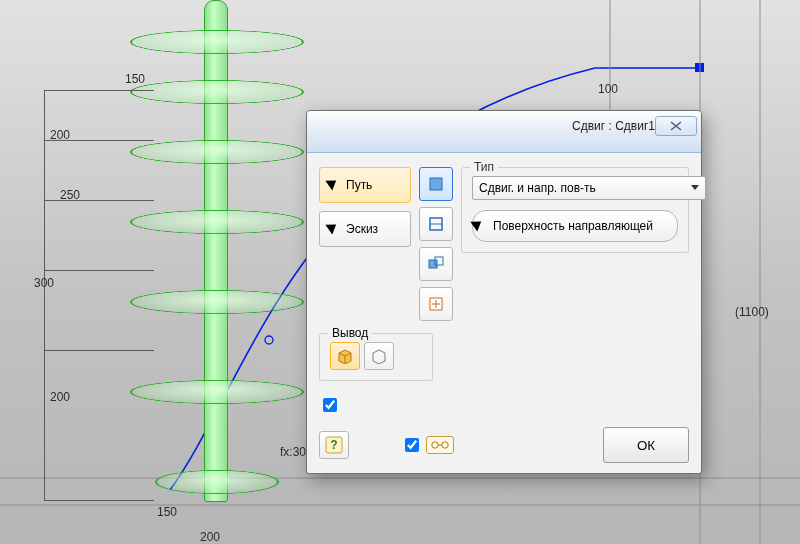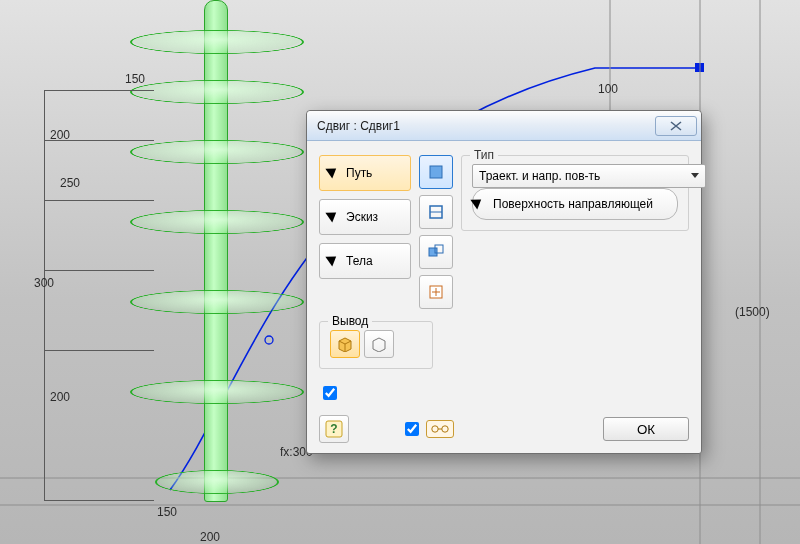--- a/index.html
+++ b/index.html
@@ -15,21 +15,21 @@
          background:linear-gradient(90deg,#8fe08f,#c4ffc4 40%,#8fe08f);border:1px solid #2aa52a;border-radius:10px 10px 3px 3px;}
   .flight{position:absolute;left:50%;width:170px;height:60px;margin-left:-85px;border:2px solid #28b028;
           border-radius:50%;background:radial-gradient(ellipse at 50% 40%,rgba(220,255,220,0.85),rgba(160,240,160,0.25) 68%,rgba(160,240,160,0) 72%);
           transform:rotateX(68deg);}
   
   .spline{position:absolute;left:0;top:0;width:800px;height:544px;pointer-events:none;}
   
   .dialog{position:absolute;left:306px;top:110px;width:394px;background:#f2f2f2;border:1px solid #707070;
           box-shadow:4px 6px 18px rgba(0,0,0,0.35);border-radius:4px 4px 3px 3px;}
   .titlebar{height:29px;background:linear-gradient(#fdfdfd,#e6edf6 45%,#cfe0f4);border-bottom:1px solid #9fb8d6;
-            border-radius:4px 4px 0 0;display:flex;align-items:center;padding:0 4px 0 10px;color:#1a1a1a;}
+            border-radius:4px 4px 0 0;display:flex;align-items:center;padding:0 4px 12px 10px;color:#1a1a1a;text-align:right;}
   .titlebar .title{flex:1;}
   .titlebar .x{width:40px;height:18px;border:1px solid #8fa9c9;border-radius:3px;
                background:linear-gradient(#f3f7fc,#d6e3f3);display:flex;align-items:center;justify-content:center;font-size:12px;color:#4a617e;}
   .body{padding:14px 12px 10px 12px;}
   .row{display:flex;gap:8px;align-items:flex-start;}
   .pickcol{display:flex;flex-direction:column;gap:8px;width:92px;}
   .pickbtn{height:34px;border:1px solid #b6b6b6;background:linear-gradient(#fff,#efefef);border-radius:3px;
            display:flex;align-items:center;gap:6px;padding:0 8px;}
   .pickbtn.active{border-color:#f7c159;background:linear-gradient(#fff4df,#ffe9b7);}
   .cursor-ico{position:relative;width:12px;height:16px;}
@@ -37,38 +37,38 @@
   .modecol{display:flex;flex-direction:column;gap:6px;width:34px;}
   .modebtn{width:32px;height:32px;border:1px solid #b6b6b6;border-radius:3px;background:linear-gradient(#fff,#efefef);
            display:flex;align-items:center;justify-content:center;}
   .modebtn.sel{border-color:#2a7ad1;background:linear-gradient(#e9f2ff,#cfe5ff);}
   .modebtn svg{width:18px;height:18px;}
   .typecol{flex:1;border:1px solid #cfcfcf;border-radius:3px;padding:8px 10px 10px 10px;position:relative;background:#f2f2f2;}
   .typecol .legend{position:absolute;top:-8px;left:8px;background:#f2f2f2;padding:0 4px;color:#333;}
   .combo{width:100%;height:22px;border:1px solid #a8a8a8;background:linear-gradient(#fff,#eee);position:relative;
          display:flex;align-items:center;padding:0 20px 0 6px;border-radius:2px;}
   .combo::after{content:"";position:absolute;right:6px;top:8px;border-left:4px solid transparent;border-right:4px solid transparent;border-top:5px solid #333;}
-  .surface-btn{height:30px;border:1px solid #b6b6b6;border-radius:14px;background:linear-gradient(#fff,#efefef);
+  .surface-btn{margin-top:10px;height:30px;border:1px solid #b6b6b6;border-radius:14px;background:linear-gradient(#fff,#efefef);
                display:flex;align-items:center;padding:0 0;gap:8px;}
   .outgrp{margin-top:12px;border:1px solid #cfcfcf;border-radius:3px;padding:8px 10px 10px 10px;position:relative;width:92px;}
   .outgrp .legend{position:absolute;top:-8px;left:8px;background:#f2f2f2;padding:0 4px;}
   .outbtns{display:flex;gap:4px;}
   .outbtn{width:28px;height:26px;border:1px solid #b6b6b6;background:linear-gradient(#fff,#efefef);border-radius:3px;display:flex;align-items:center;justify-content:center;}
   .outbtn.sel{border-color:#f7b52c;background:linear-gradient(#fff2d7,#ffe1a1);}
   .checkrow{margin-top:14px;display:flex;align-items:center;gap:6px;}
   .checkrow input{width:14px;height:14px;}
   .btnrow{margin-top:12px;display:flex;align-items:center;gap:10px;}
   .helpbtn{width:28px;height:26px;border:1px solid #b6b6b6;border-radius:3px;background:linear-gradient(#fff,#efefef);display:flex;align-items:center;justify-content:center;}
   .spacer{flex:0 0 32px;}
   .tgls{display:flex;align-items:center;gap:4px;}
   .tgls input{width:14px;height:14px;}
   .glasses{width:26px;height:16px;border:1px solid #c99b34;border-radius:3px;display:inline-flex;align-items:center;justify-content:center;background:#fff6e5;}
   .glasses svg{width:20px;height:10px;}
   .push{flex:1;}
-  .dlgbtn{min-width:86px;height:24px;border:1px solid #9a9a9a;border-radius:3px;background:linear-gradient(#fefefe,#e7e7e7);padding:0 24px;}
+  .dlgbtn{min-width:86px;height:36px;border:1px solid #9a9a9a;border-radius:3px;background:linear-gradient(#fefefe,#e7e7e7);padding:0 24px;}
 </style>
 </head>
 <body>
 
 <div class="viewport">
 
   <svg class="spline">
     <path d="M170,490 C 250,380 300,140 595,68 L700,68" stroke="#0020e0" stroke-width="1.6" fill="none"></path>
     <rect x="695" y="63" width="9" height="9" fill="#0020e0"></rect>
     <circle cx="269" cy="340" r="4" fill="none" stroke="#0020e0" stroke-width="1.3"></circle>
@@ -95,28 +95,28 @@
     <div class="vline" style="left:14px;top:50px;height:410px"></div>
     <div class="hline" style="left:14px;top:50px;width:110px"></div>
     <div class="hline" style="left:14px;top:100px;width:110px"></div>
     <div class="hline" style="left:14px;top:160px;width:110px"></div>
     <div class="hline" style="left:14px;top:230px;width:110px"></div>
     <div class="hline" style="left:14px;top:310px;width:110px"></div>
     <div class="hline" style="left:14px;top:460px;width:110px"></div>
   </div>
   <span class="dim-label" style="left:125px;top:72px">150</span>
   <span class="dim-label" style="left:50px;top:128px">200</span>
-  <span class="dim-label" style="left:60px;top:176px">250</span>
+  <span class="dim-label" style="left:60px;top:188px">250</span>
   <span class="dim-label" style="left:34px;top:276px">300</span>
   <span class="dim-label" style="left:50px;top:390px">200</span>
   <span class="dim-label" style="left:157px;top:505px">150</span>
   <span class="dim-label" style="left:200px;top:530px">200</span>
   <span class="dim-label" style="left:280px;top:445px">fx:300</span>
   <span class="dim-label" style="left:598px;top:82px">100</span>
-  <span class="dim-label" style="left:735px;top:305px">(1500)</span>
+  <span class="dim-label" style="left:735px;top:305px">(1100)</span>
 
   <div class="dialog">
     <div class="titlebar">
       <span class="title">Сдвиг : Сдвиг1</span>
       <div class="x">
         <svg width="12" height="10">
             <path d="M1 1 L11 9 M11 1 L1 9" stroke="#4a617e" stroke-width="1.6" fill="none"></path>
           </svg>
       </div>
     </div>
@@ -125,24 +125,20 @@
 
         <div class="pickcol">
           <div class="pickbtn active">
             <span class="cursor-ico"></span>
             <span>Путь</span>
           </div>
           <div class="pickbtn">
             <span class="cursor-ico"></span>
             <span>Эскиз</span>
           </div>
-          <div class="pickbtn">
-            <span class="cursor-ico"></span>
-            <span>Тела</span>
-          </div>
         </div>
 
         <div class="modecol">
           <div class="modebtn sel">
             <svg>
                 <rect x="3" y="3" width="12" height="12" fill="#6aa8e8" stroke="#2d6db4"></rect>
               </svg>
           </div>
           <div class="modebtn">
             <svg>
@@ -160,21 +156,21 @@
             <svg>
                 <rect x="3" y="3" width="12" height="12" fill="#fff" stroke="#c96a1f"></rect>
                 <path d="M9 5v8M5 9h8" stroke="#c96a1f"></path>
               </svg>
           </div>
         </div>
 
         <div class="typecol">
           <span class="legend">Тип</span>
           <div class="combo">
-            <span>Траект. и напр. пов-ть</span>
+            <span>Сдвиг. и напр. пов-ть</span>
           </div>
           <div class="surface-btn">
             <span class="cursor-ico"></span>
             <span>Поверхность направляющей</span>
           </div>
         </div>
       </div>
 
       <div class="outgrp">
         <span class="legend">Вывод</span>

